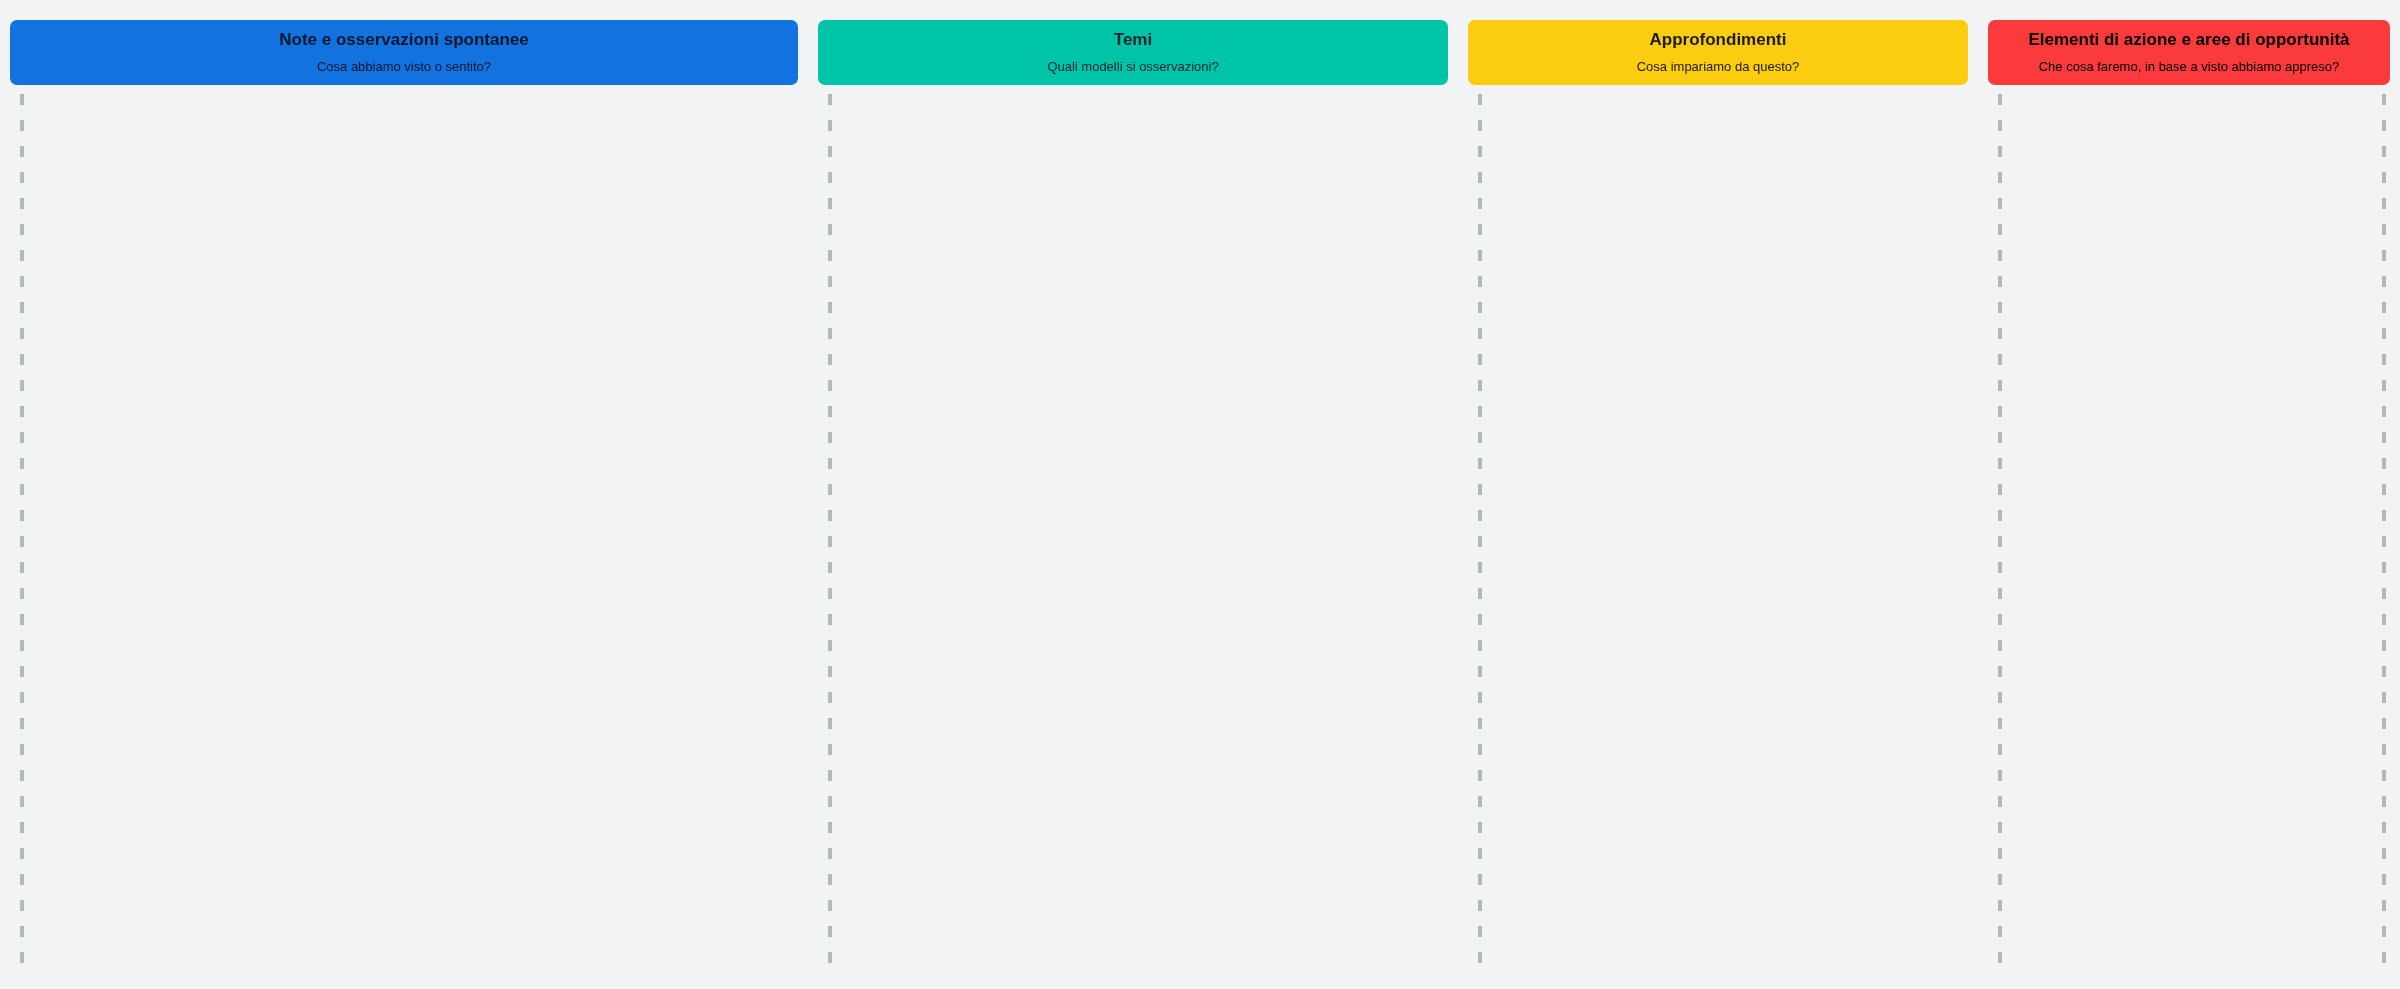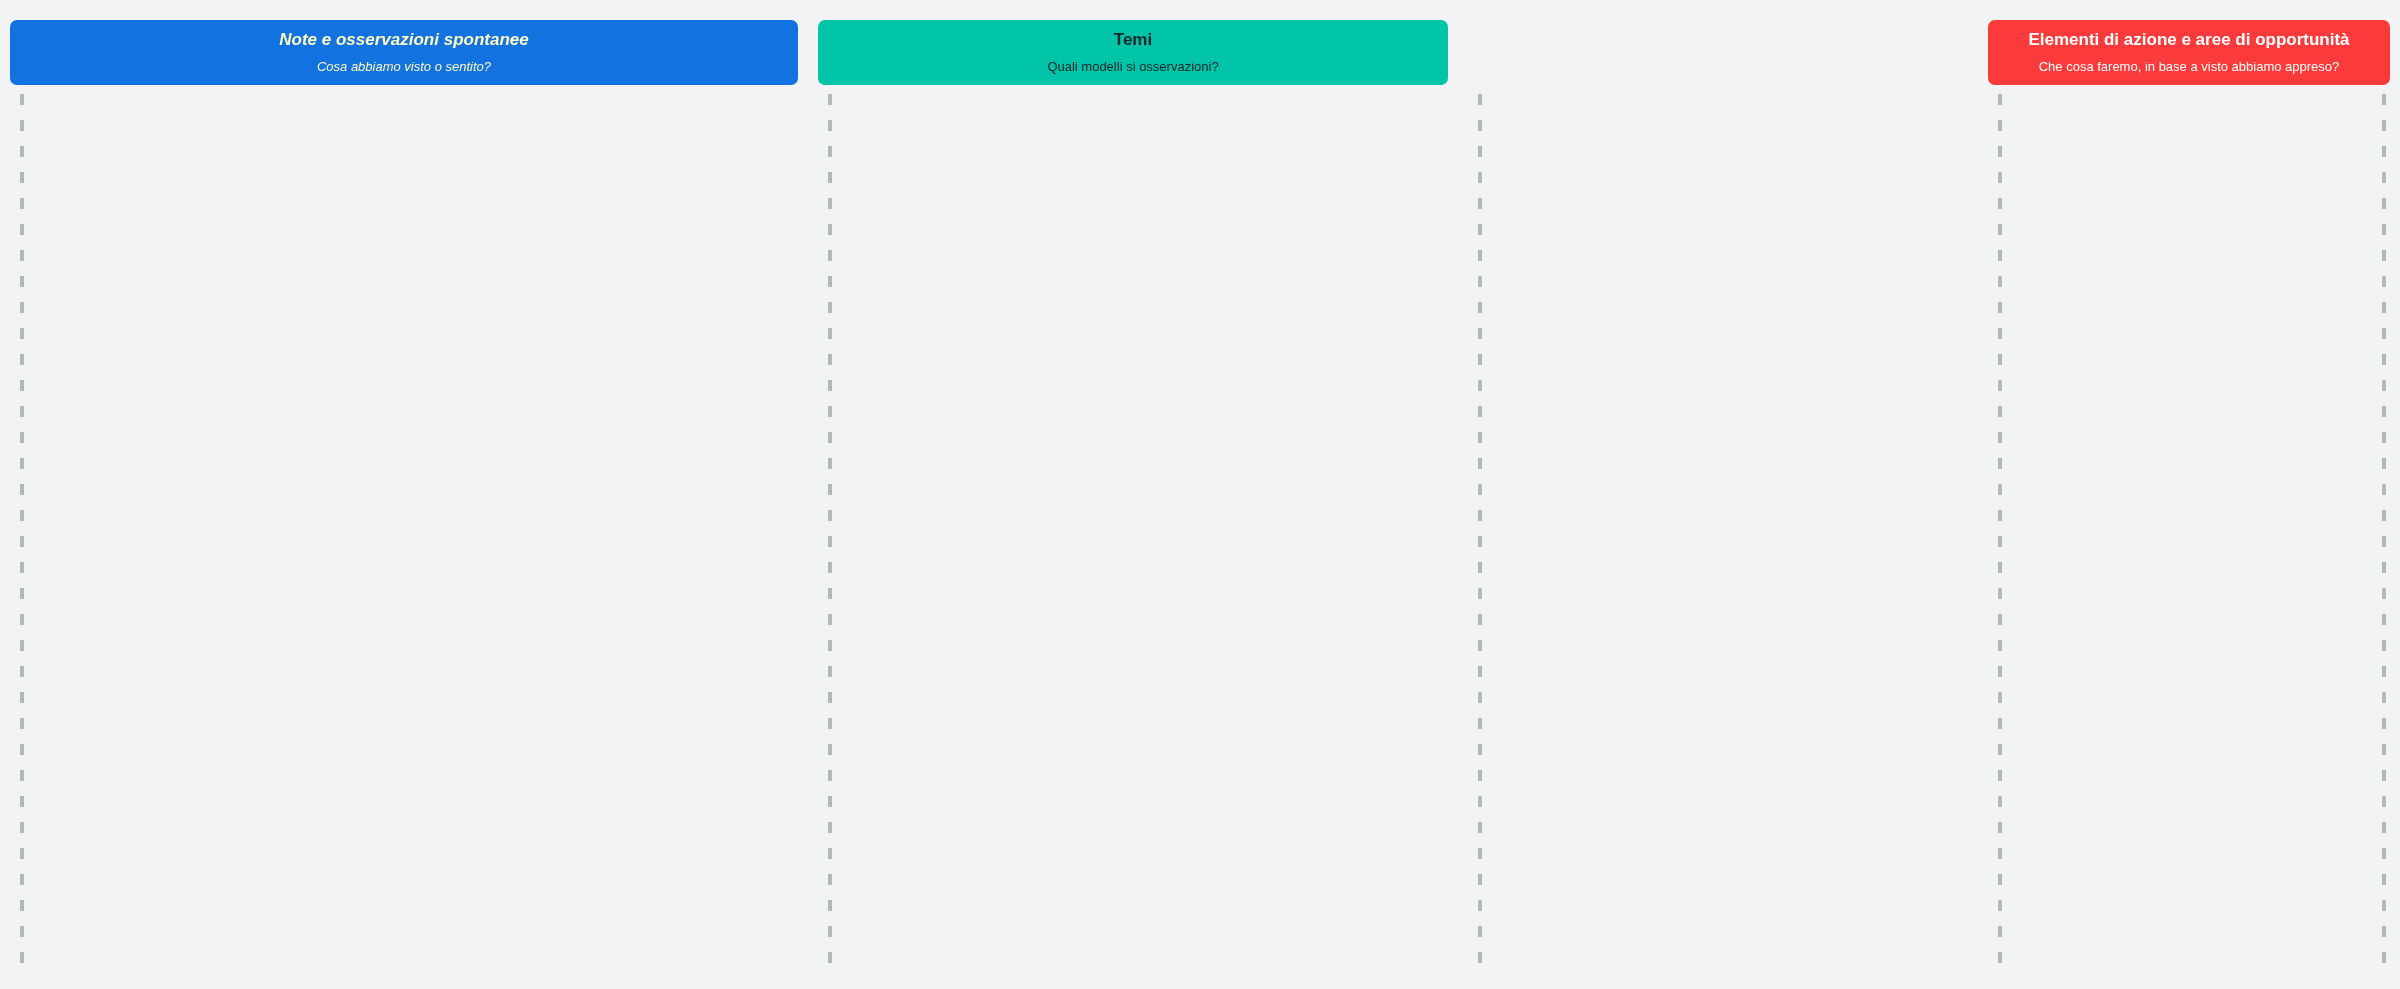--- a/index.html
+++ b/index.html
@@ -84,24 +84,24 @@
     white-space: nowrap;
     margin-top: 9px;
   }
 
   
   .col-1 { width: 808px; }
   .col-2 { width: 650px; }
   .col-3 { width: 520px; }
   .col-4 { width: 422px; }
 
-  .theme-blue   { background: #1272E0; color: #fef9c3; font-style: italic; }
+  .theme-blue   { background: #1272E0; color: #0f172a; }
   .theme-teal   { background: #00C4A7; color: #14252B; }
   .theme-yellow { background: #FBCC0F; color: #1B1B1B; }
-  .theme-red    { background: #FB3B3B; color: #ffffff; }
+  .theme-red    { background: #FB3B3B; color: #000000; }
 
   .col-body {
     flex: 1 1 auto;
     min-height: 0;
   }
 </style>
 </head>
 <body>
 
 <div id="board">
@@ -119,20 +119,24 @@
     <div class="col-divider left"></div>
     <div class="col-header theme-teal">
       <div class="col-title">Temi</div>
       <div class="col-subtitle">Quali modelli si osservazioni?</div>
     </div>
     <div class="col-body"></div>
   </div>
 
   <div class="column col-3">
     <div class="col-divider left"></div>
+    <div class="col-header theme-yellow">
+      <div class="col-title">Approfondimenti</div>
+      <div class="col-subtitle">Cosa impariamo da questo?</div>
+    </div>
     <div class="col-body"></div>
   </div>
 
   <div class="column col-4">
     <div class="col-divider left"></div>
     <div class="col-divider right"></div>
     <div class="col-header theme-red">
       <div class="col-title">Elementi di azione e aree di opportunità</div>
       <div class="col-subtitle">Che cosa faremo, in base a visto abbiamo appreso?</div>
     </div>

